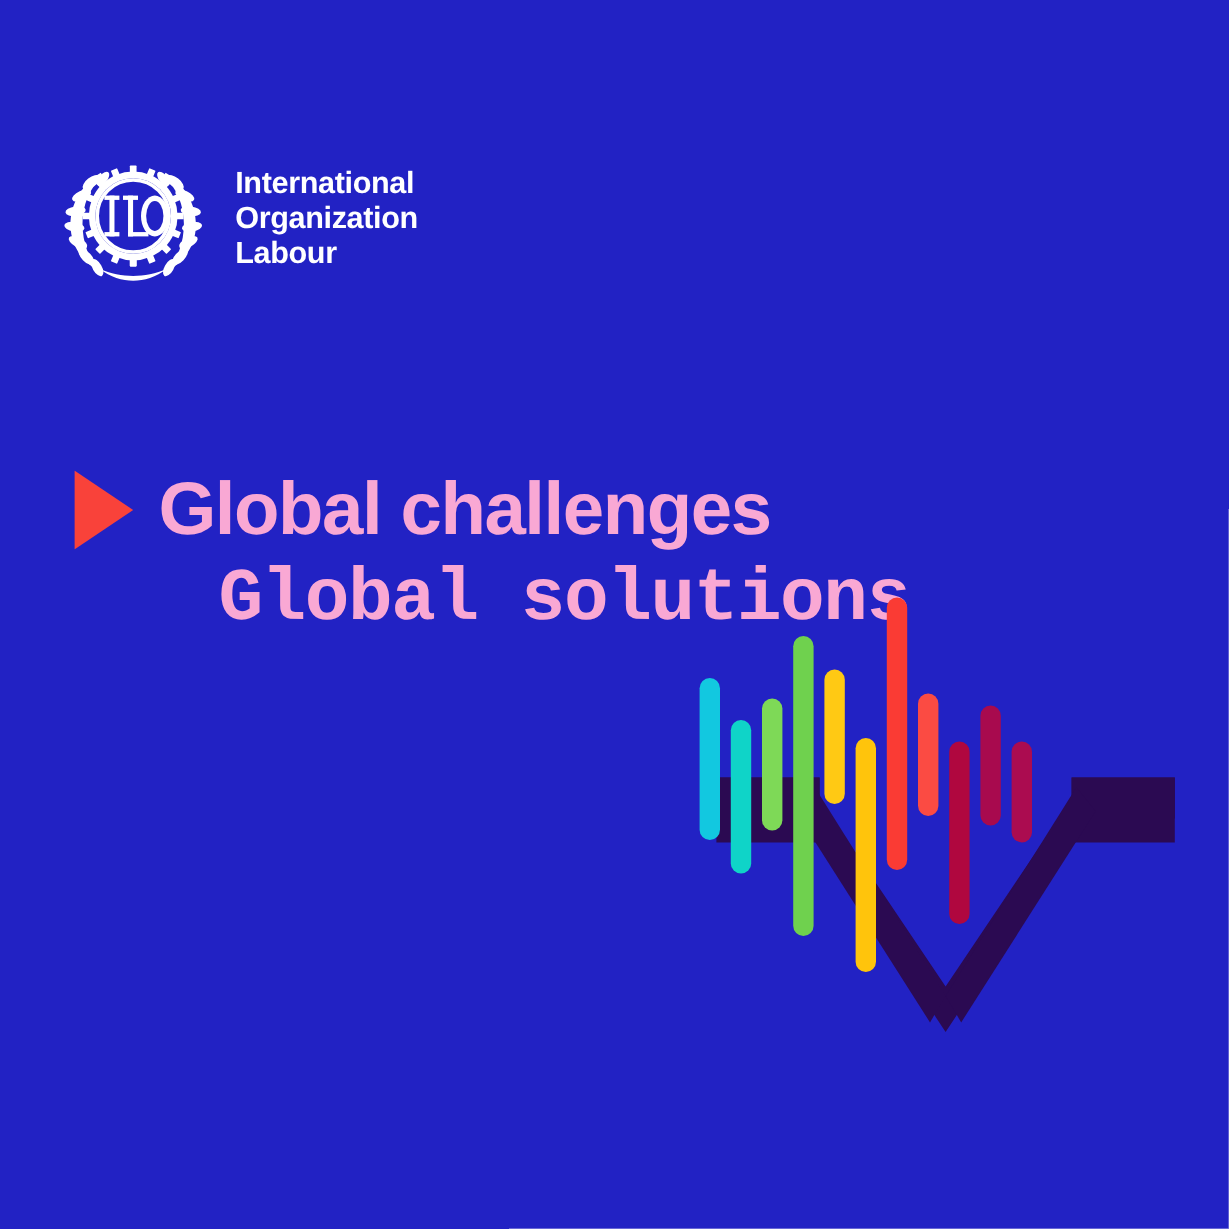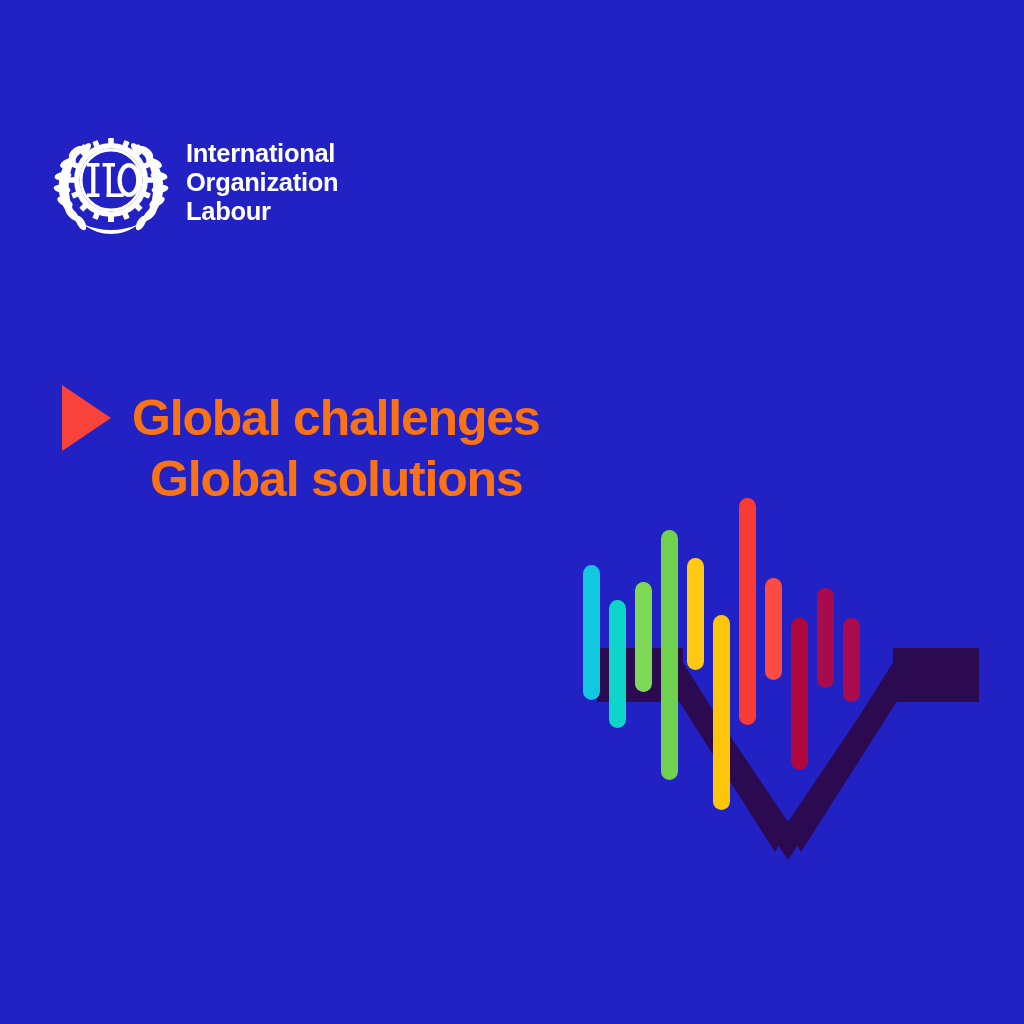--- a/index.html
+++ b/index.html
@@ -15,21 +15,21 @@
     background:#2222c4;
     overflow:hidden;
   }
 
   
   #logo-lockup {
     position:absolute;
     left:50px; top:130px;
     display:flex;
     align-items:center;
-    gap:14px;
+    gap:24px;
   }
   #ilo-emblem { width:122px; height:105px; display:block; flex:none; }
   #logo-text {
     color:#ffffff;
     font-weight:bold;
     font-size:25.5px;
     line-height:1.14;
     letter-spacing:-0.3px;
     white-space:nowrap;
   }
@@ -41,28 +41,28 @@
     left:62px; top:385px;
     width:700px;
   }
   #headline-row-1 {
     display:flex;
     align-items:center;
     gap:21px;
   }
   #play-triangle { width:49px; height:66px; flex:none; display:block; }
   .headline-line {
-    color:#f97316;
+    color:#f9a8d4;
     font-weight:bold;
-    font-size:50px;
+    font-size:62px;
     line-height:1.28;
     letter-spacing:-1.2px;
     white-space:nowrap;
   }
-  #headline-line-2 { margin-left:88px; margin-top:-4px; }
+  #headline-line-2 { margin-left:120px; margin-top:-4px;font-family:Liberation Mono, monospace; }
 
   
   #graphic {
     position:absolute;
     left:575px; top:470px;
     width:420px; height:400px;
   }
   #graphic svg { display:block; width:420px; height:400px; }
 </style>
 </head>

